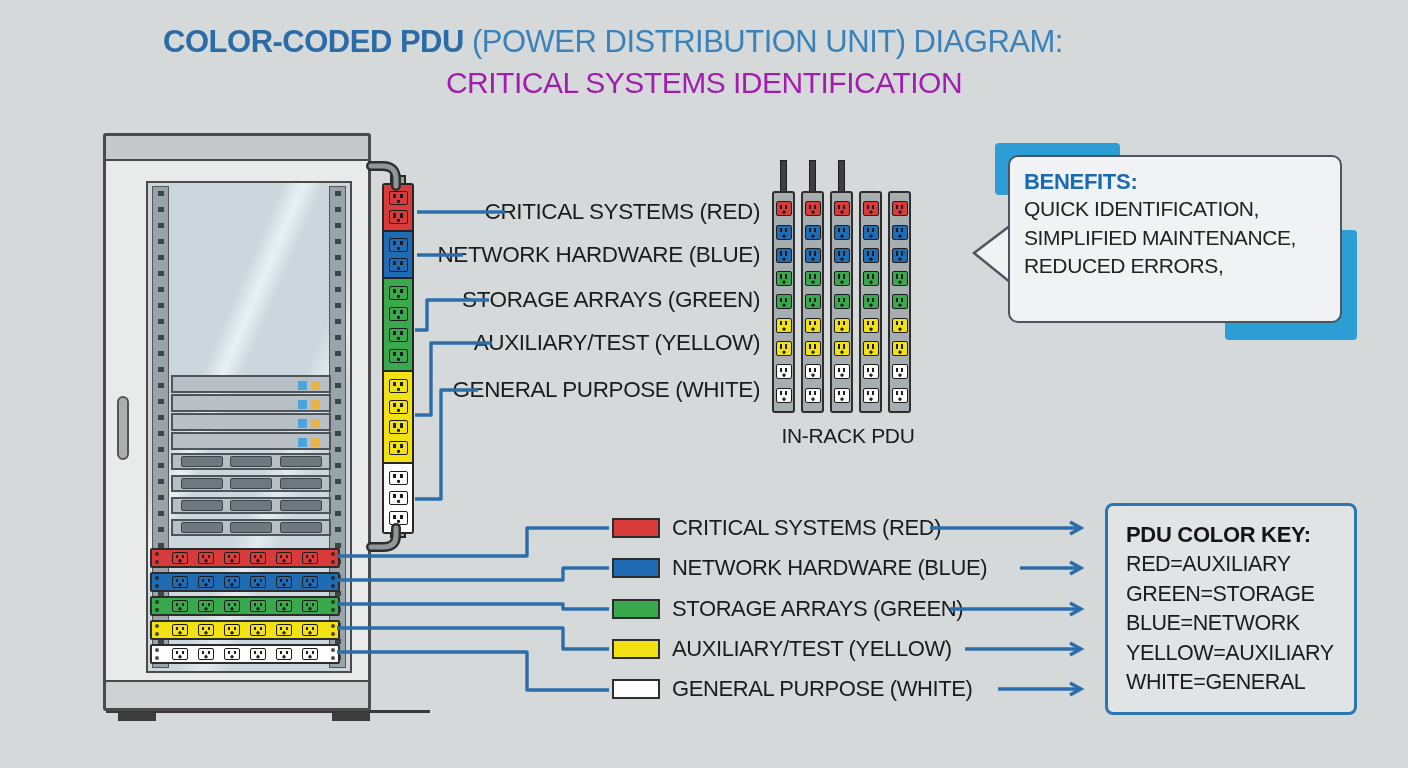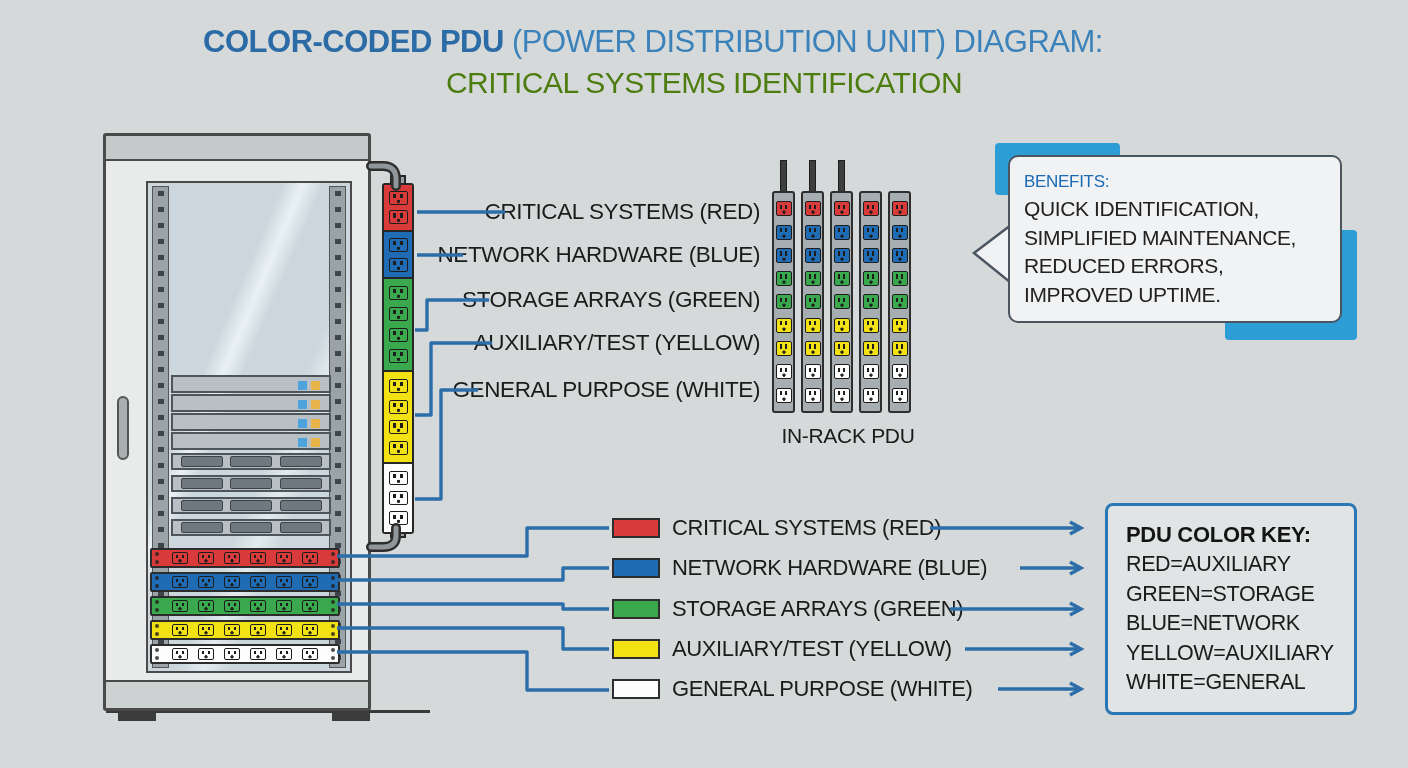--- a/index.html
+++ b/index.html
@@ -2,25 +2,25 @@
 <html style="--line: #2b6ea9; --accent: #2d9dd6; --keyborder: #2b77b3; --title1: #2b6ba6; --title2: #3b82ba;"><head>
 <meta charset="utf-8">
 <style>
   html,body{margin:0;padding:0;}
   body{width:1408px;height:768px;overflow:hidden;background:#d6d9da;
        font-family:"Liberation Sans",sans-serif;color:#1b1b1b;}
   .page{position:relative;width:1408px;height:768px;}
 
   
   .title-line1{position:absolute;left:0;top:24px;width:1226px;text-align:center;
-               font-size:31px;letter-spacing:-.5px;white-space:nowrap;padding-left:40px;}
+               font-size:31px;letter-spacing:-.5px;white-space:nowrap;}
   .title-line1 .t1a{font-weight:700;color:var(--title1);}
   .title-line1 .t1b{font-weight:400;color:var(--title2);}
   .title-line2{position:absolute;left:0;top:66px;width:1408px;text-align:center;
-               font-size:30px;font-weight:400;color:#4d7c0f;letter-spacing:-.5px;}
+               font-size:30px;font-weight:400;color:#a21caf;letter-spacing:-.5px;}
 
   
   .overlay{position:absolute;left:0;top:0;z-index:4;pointer-events:none;}
   .lead{stroke:var(--line);stroke-width:3.4;fill:none;stroke-linejoin:round;}
   .cable-out{stroke:#2e2e2e;stroke-width:10;fill:none;stroke-linecap:round;}
   .cable-in{stroke:#8f979a;stroke-width:5;fill:none;stroke-linecap:round;}
 
   
   .rack{position:absolute;left:103px;top:133px;width:268px;height:578px;
         background:#e9ebeb;border:3px solid #4a4a4a;border-radius:3px;box-sizing:border-box;z-index:1;}
@@ -96,21 +96,21 @@
 
   
   .bubble{position:absolute;left:965px;top:140px;width:400px;height:205px;z-index:2;}
   .acc{position:absolute;background:var(--accent);}
   .acc.a1{left:30px;top:3px;width:125px;height:52px;border-radius:4px;}
   .acc.a2{left:260px;top:90px;width:132px;height:110px;border-radius:4px;}
   .tail-svg{position:absolute;left:6px;top:82px;z-index:1;}
   .bubble-box{position:absolute;left:43px;top:15px;width:334px;height:168px;background:#f0f2f3;
               border:2.5px solid #4b5560;border-radius:10px;box-sizing:border-box;z-index:2;
               padding:12px 0 0 14px;}
-  .bubble-heading{font-size:17px;font-weight:400;color:#1a6ab5;line-height:26px;letter-spacing:-.3px;}
+  .bubble-heading{font-size:22px;font-weight:700;color:#1a6ab5;line-height:26px;letter-spacing:-.3px;}
   .bubble-item{font-size:21px;line-height:28.6px;color:#222;letter-spacing:-.4px;}
 
   
   .legend-row{position:absolute;left:612px;height:22px;display:flex;align-items:center;white-space:nowrap;}
   .swatch{width:48px;height:20px;border:2px solid #2e2e2e;box-sizing:border-box;margin-right:12px;}
   .legend-text{font-size:22px;letter-spacing:-.4px;}
 
   
   .keybox{position:absolute;left:1105px;top:503px;width:252px;height:212px;background:#e0e4e5;
           border:3px solid var(--keyborder);border-radius:8px;box-sizing:border-box;
@@ -392,21 +392,20 @@
     <div class="acc a1"></div>
     <div class="acc a2"></div>
     <svg class="tail-svg" width="42" height="64" viewBox="0 0 42 64">
       <polygon points="40,3 3,31 40,61" fill="#f0f2f3" stroke="#4b5560" stroke-width="2.5"></polygon>
     </svg>
     <div class="bubble-box">
       <div class="bubble-heading">BENEFITS:</div>
       <div class="bubble-item">QUICK IDENTIFICATION,</div>
       <div class="bubble-item">SIMPLIFIED MAINTENANCE,</div>
       <div class="bubble-item">REDUCED ERRORS,</div>
-      <div class="bubble-item">IMPROVED UPTIME.</div>
     </div>
   </div>
 
   <div class="legend-row" style="top:517px">
       <div class="swatch" style="background: rgb(217, 58, 58);"></div>
       <div class="legend-text">CRITICAL SYSTEMS (RED)</div>
     </div>
   <div class="legend-row" style="top:557px">
       <div class="swatch" style="background: rgb(31, 108, 180);"></div>
       <div class="legend-text">NETWORK HARDWARE (BLUE)</div>

